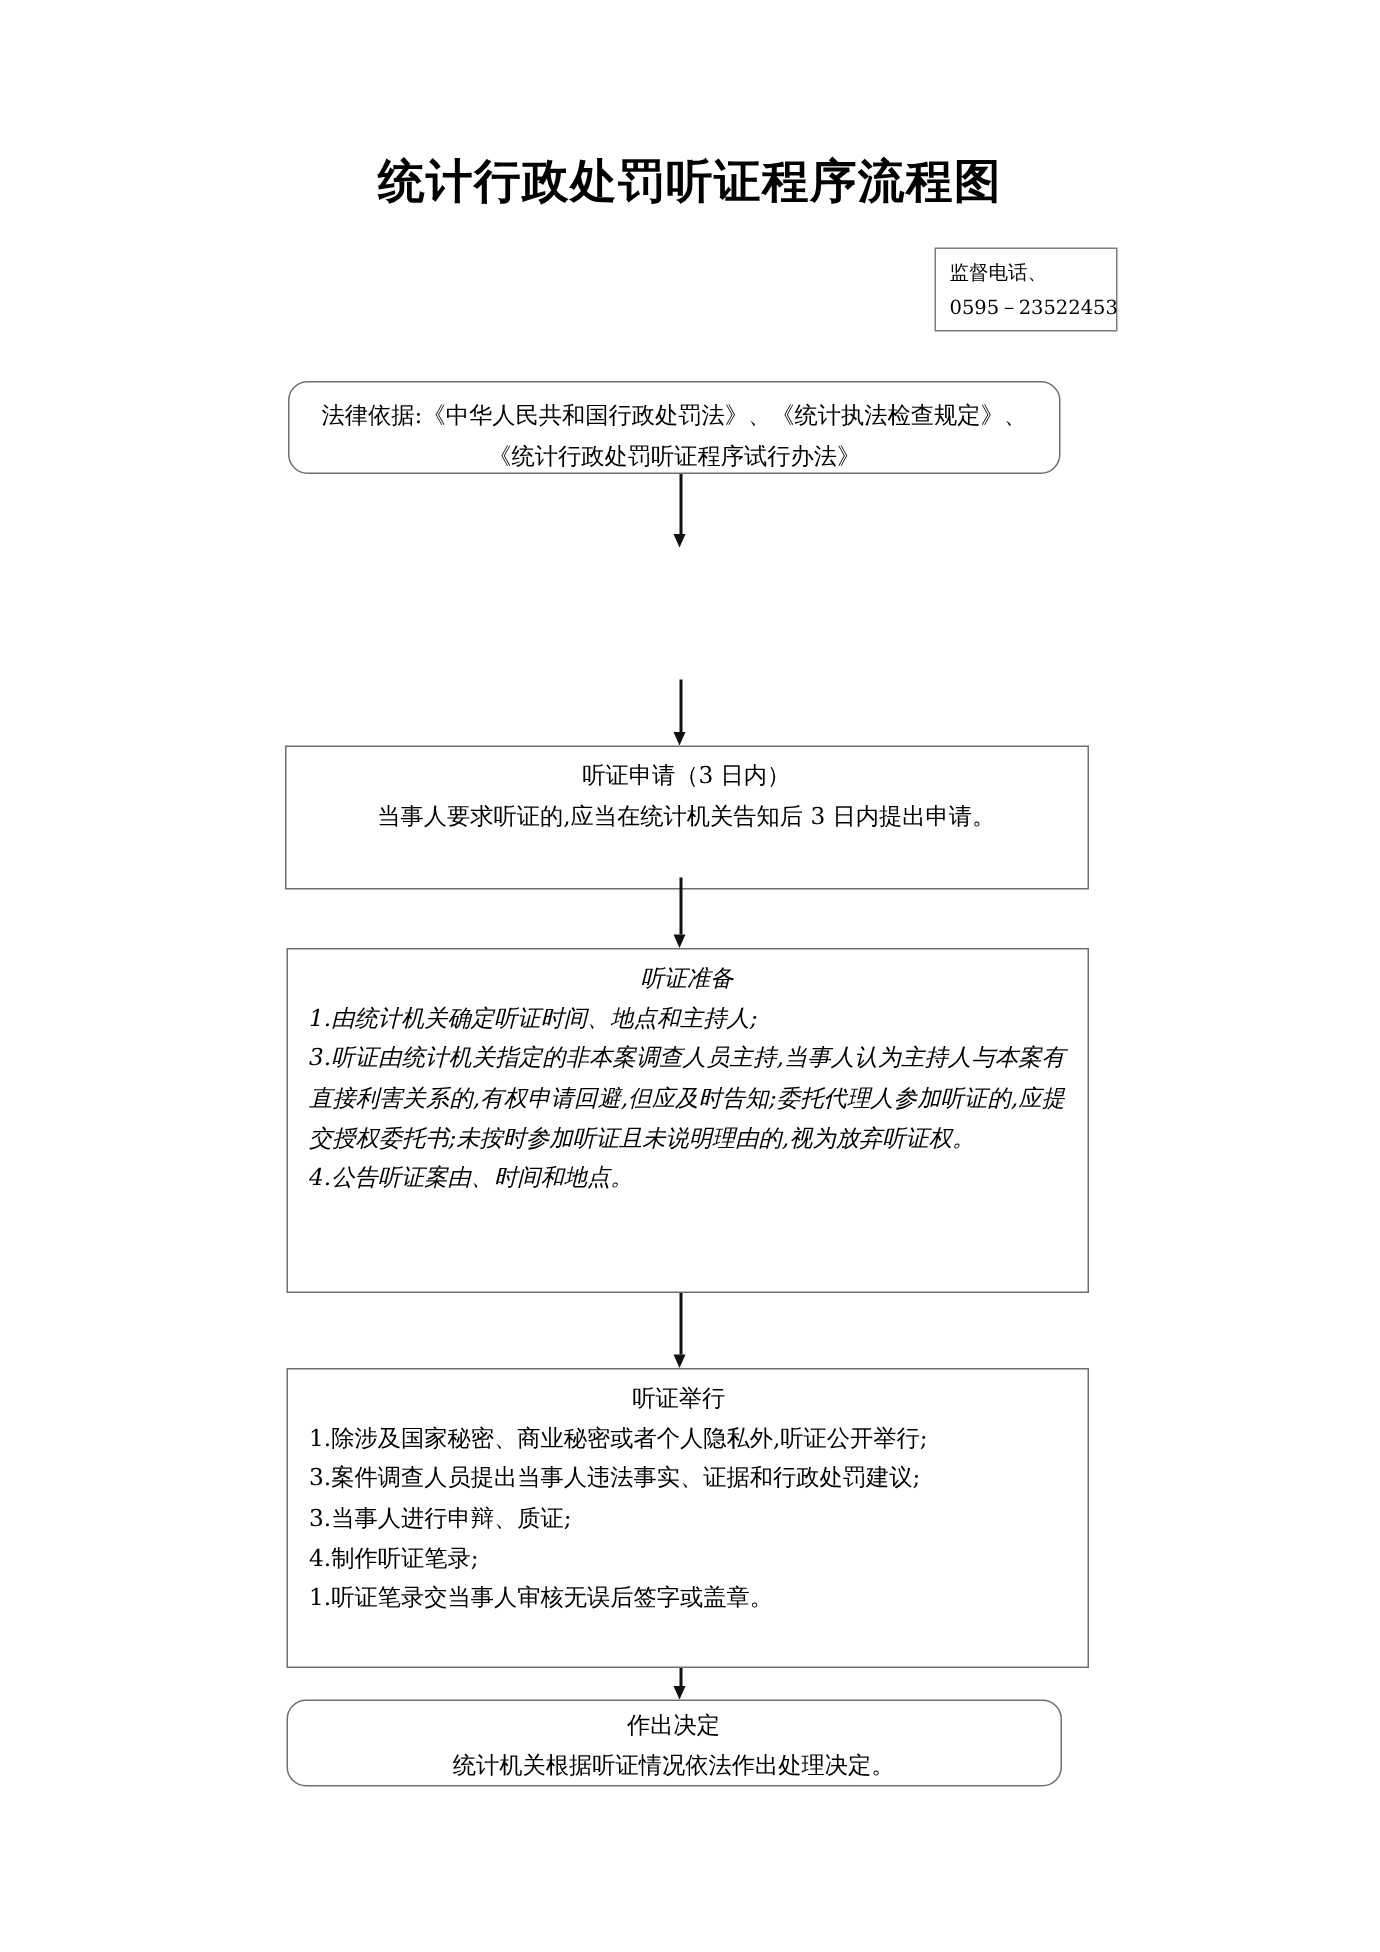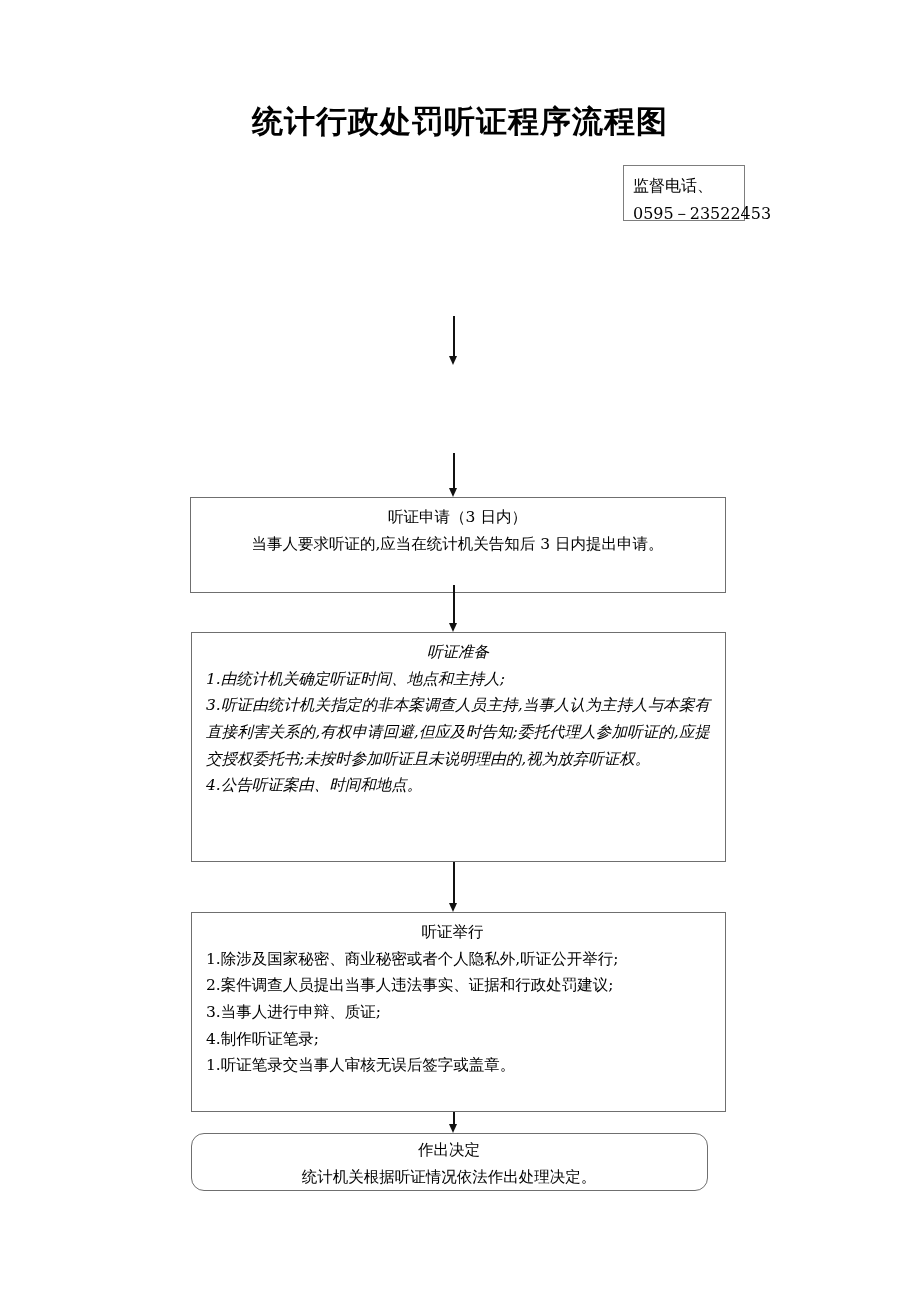--- a/index.html
+++ b/index.html
@@ -40,21 +40,21 @@
   
   .phone-box {
     position: absolute;
     left: 623px;
     top: 165px;
     width: 122px;
     height: 56px;
     border: 1px solid #7d7d7d;
     box-sizing: border-box;
     padding: 6px 0 0 9px;
-    font-size: 16px;
+    font-size: 13px;
     line-height: 1.75;
   }
   .phone-line { white-space: nowrap; }
 
   
   .flow-box {
     position: absolute;
     box-sizing: border-box;
     border: 1px solid #6f6f6f;
     background: #ffffff;
@@ -143,20 +143,23 @@
 
 <div class="page">
 
   <div class="doc-title">统计行政处罚听证程序流程图</div>
 
   <div class="phone-box">
     <div class="phone-line">监督电话、</div>
     <div class="phone-line">0595－23522453</div>
   </div>
 
+  <div class="flow-box rounded" id="box-legal-basis">
+    <p class="box-para centered">法律依据:《中华人民共和国行政处罚法》、《统计执法检查规定》、《统计行政处罚听证程序试行办法》</p>
+  </div>
 
   <div class="arrow" id="arrow-1">
     <div class="stem"></div>
     <div class="head"></div>
   </div>
 
 
   <div class="arrow" id="arrow-2">
     <div class="stem"></div>
     <div class="head"></div>
@@ -183,21 +186,21 @@
 
   <div class="arrow" id="arrow-4">
     <div class="stem"></div>
     <div class="head"></div>
   </div>
 
   <div class="flow-box" id="box-hearing">
     <p class="box-heading">听证举行</p>
     <ul class="box-list">
       <li>1.除涉及国家秘密、商业秘密或者个人隐私外,听证公开举行;</li>
-      <li>2.案件调查人员提出当事人违法事实、证据和行政处罚建议;</li>
+      <li>3.案件调查人员提出当事人违法事实、证据和行政处罚建议;</li>
       <li>3.当事人进行申辩、质证;</li>
       <li>4.制作听证笔录;</li>
       <li>1.听证笔录交当事人审核无误后签字或盖章。</li>
     </ul>
   </div>
 
   <div class="arrow" id="arrow-5">
     <div class="stem"></div>
     <div class="head"></div>
   </div>

